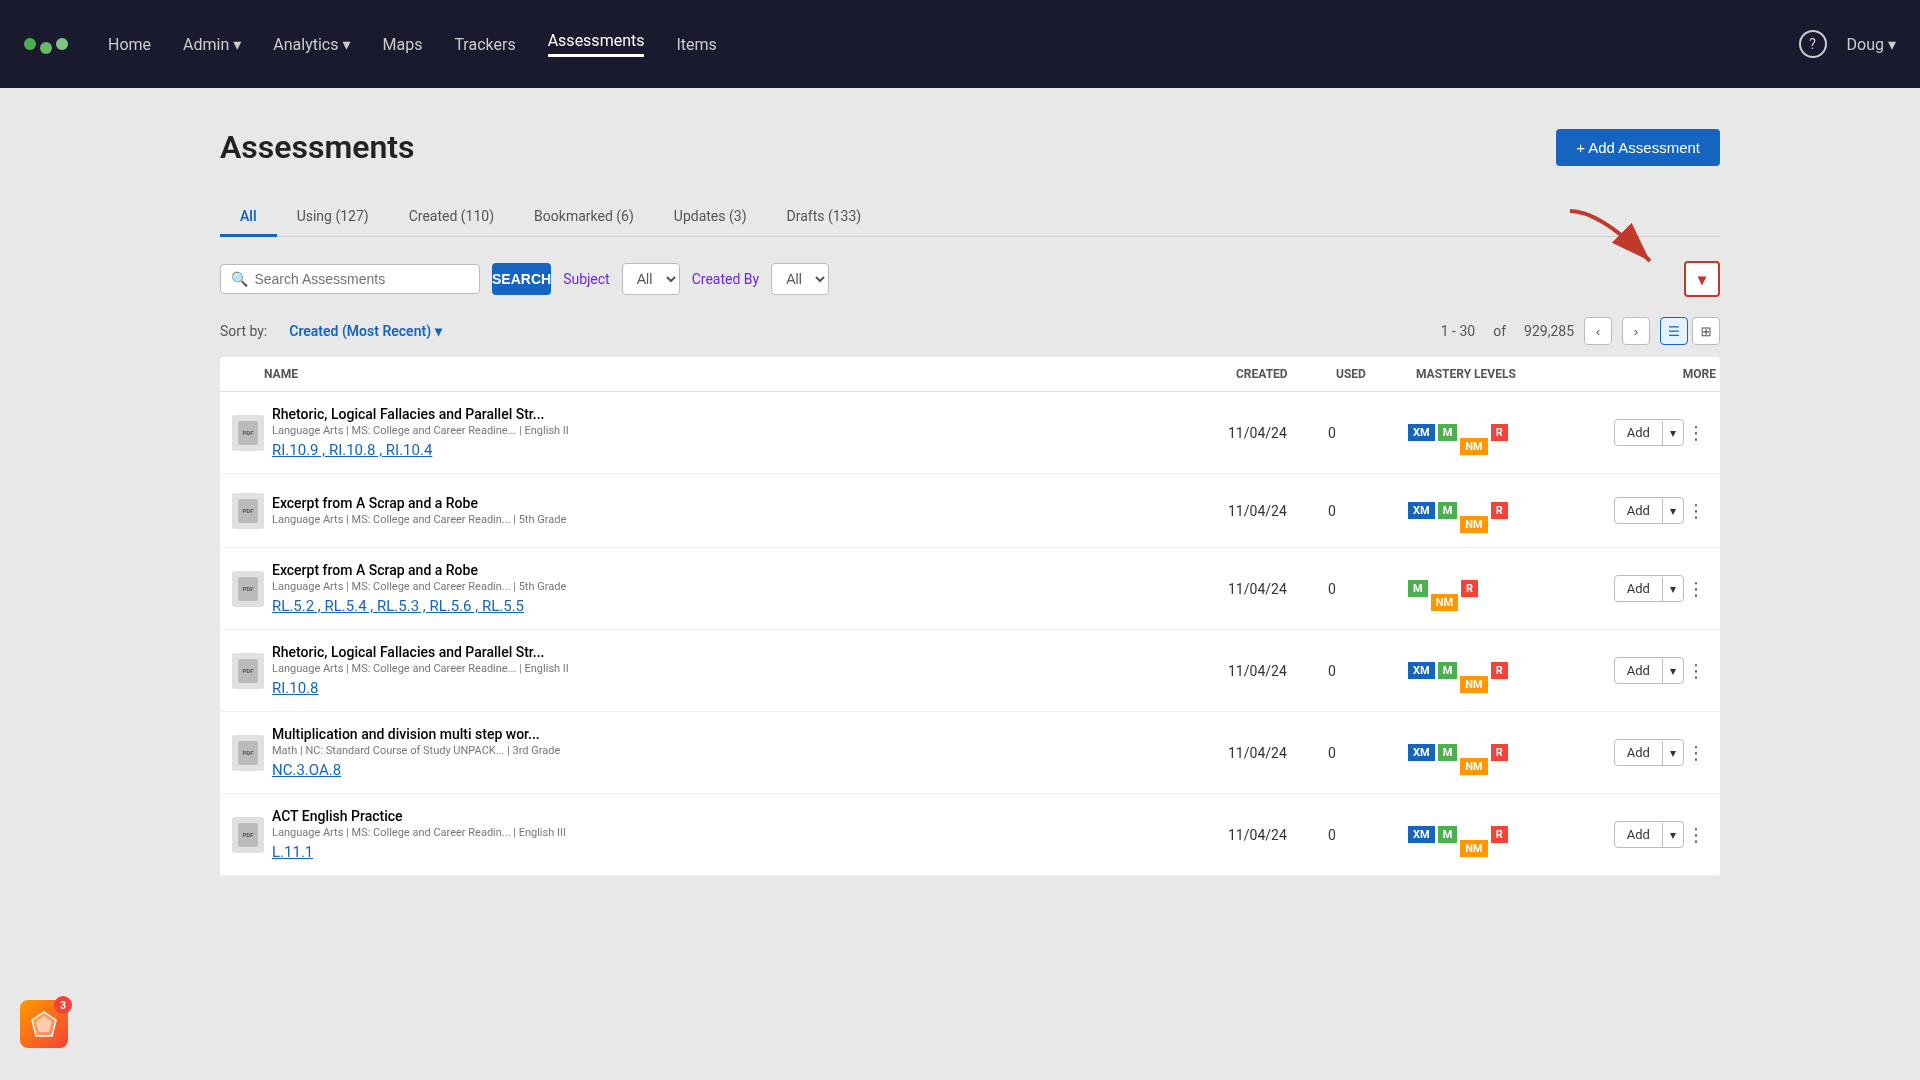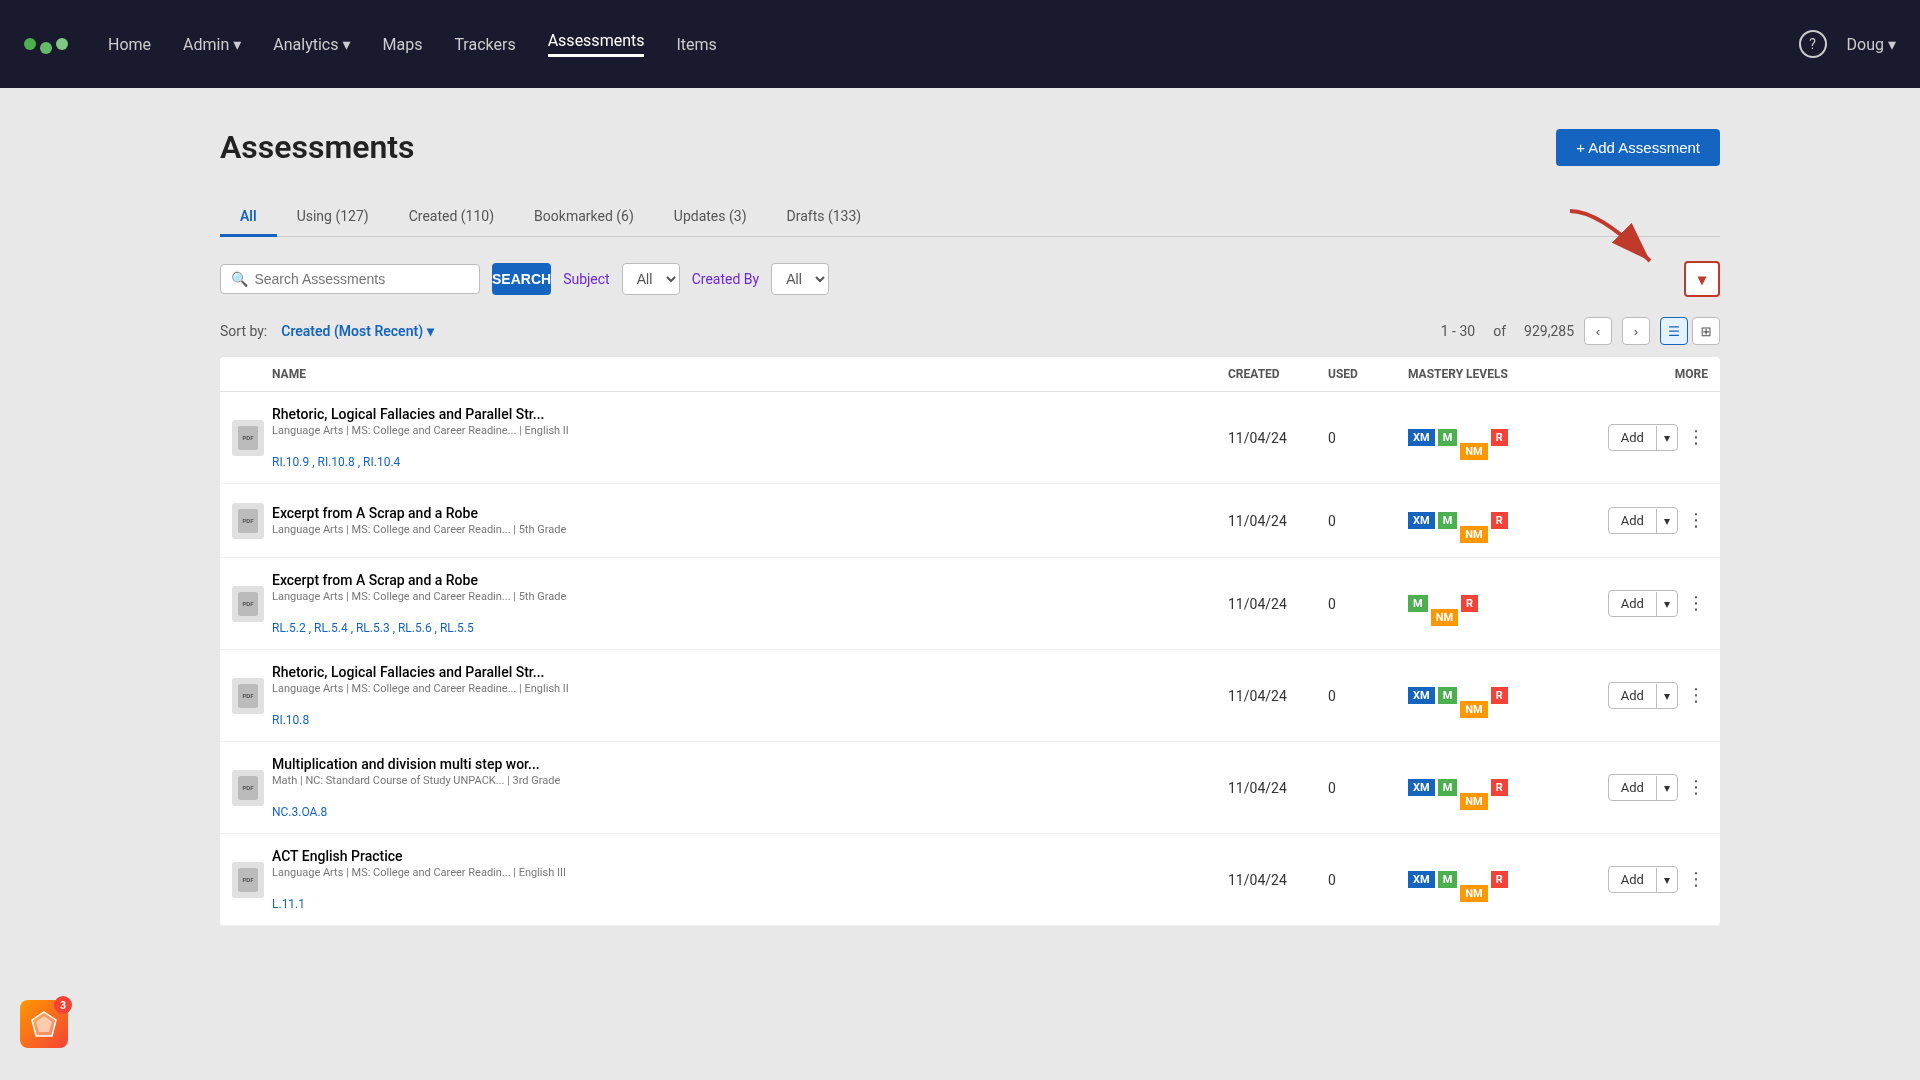--- a/index.html
+++ b/index.html
@@ -145,51 +145,51 @@
       border-radius: 4px; display: flex; align-items: center; justify-content: center;
       cursor: pointer; color: #555;
     }
     .view-btn.active { background: #e3f2fd; border-color: #1565c0; color: #1565c0; }
 
     
     .assessment-table { width: 100%; background: #fff; border-radius: 4px; }
     .table-header {
       display: grid;
       grid-template-columns: 40px 1fr 100px 80px 180px 120px;
-      padding: 10px 12px;
+      padding: 10px 4px;
       font-size: 12px; font-weight: 700; color: #555; text-transform: uppercase;
       border-bottom: 1px solid #e0e0e0;
     }
     .table-row {
       display: grid;
       grid-template-columns: 40px 1fr 100px 80px 180px 120px;
       padding: 14px 12px;
       border-bottom: 1px solid #f0f0f0;
       align-items: center;
     }
     .item-icon {
       width: 32px; height: 36px; background: #e0e0e0; border-radius: 3px;
       display: flex; align-items: center; justify-content: center;
       font-size: 8px; color: #666; flex-direction: column; gap: 1px;
     }
     .item-name {
       font-size: 14px; color: #000000; cursor: pointer; font-weight: 500;
       white-space: nowrap; overflow: hidden; text-overflow: ellipsis;
     }
     .item-meta { font-size: 11px; color: #777; margin-top: 2px; }
-    .item-tags { font-size: 12px; color: #1565c0; margin-top: 18px; }
+    .item-tags { font-size: 15px; color: #1565c0; margin-top: 4px; text-decoration: underline; }
     .mastery-badges { display: flex; gap: 3px; align-items: center; }
     .badge {
       padding: 2px 5px; border-radius: 0; font-size: 11px; font-weight: 700; color: #fff;
     }
     .badge-xm { background: #1565c0; }
     .badge-m { background: #4caf50; }
     .badge-nm { background: #ff9800; margin-top: 28px; }
     .badge-r { background: #f44336; }
-    .row-actions { display: flex; gap: 6px; justify-content: flex-end; }
+    .row-actions { display: flex; align-items: center; justify-content: flex-end; }
     .add-split-btn {
       display: flex; align-items: center; border: 1px solid #bbb; border-radius: 4px;
       background: #fff; cursor: pointer;
     }
     .add-split-btn .add-part {
       padding: 5px 12px; font-size: 13px; color: #333;
     }
     .add-split-btn .caret-part {
       padding: 5px 7px; border-left: 1px solid #bbb; font-size: 12px; color: #333;
     }
@@ -281,21 +281,21 @@
         </defs>
         <path d="M 10 10 Q 40 10 90 60" stroke="#c0392b" stroke-width="4" fill="none" marker-end="url(#arrowhead)"></path>
       </svg>
       <div class="dropdown-btn">
         <span class="arrow">▾</span>
       </div>
     </div>
   </div>
 
   <div class="sort-row">
-    <div style="display: flex; align-items: center; gap: 14px;">
+    <div style="display: flex; align-items: center; gap: 22px;">
       <span class="sort-label">Sort by:</span>
       <span class="sort-link">
         <span>Created (Most Recent)</span>
         <span>▾</span>
       </span>
     </div>
     <div style="display: flex; align-items: center; gap: 10px;">
       <span class="pagination-info">
         <span>1 - 30</span>
         <span>of</span>

